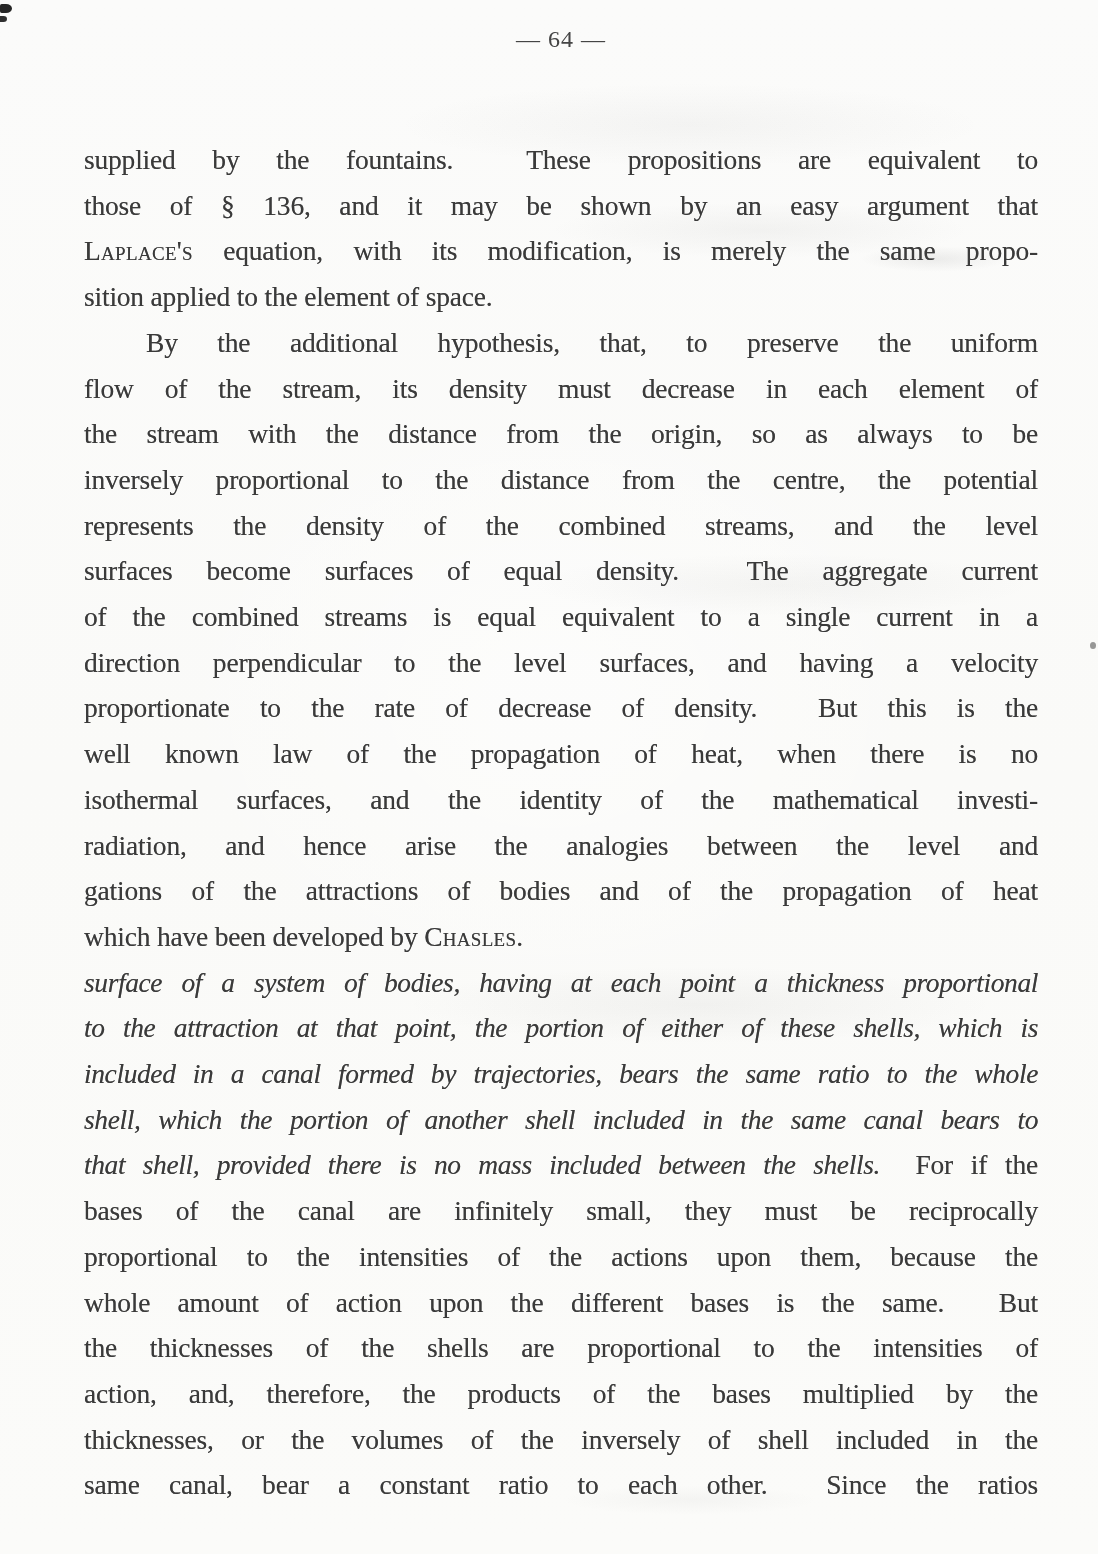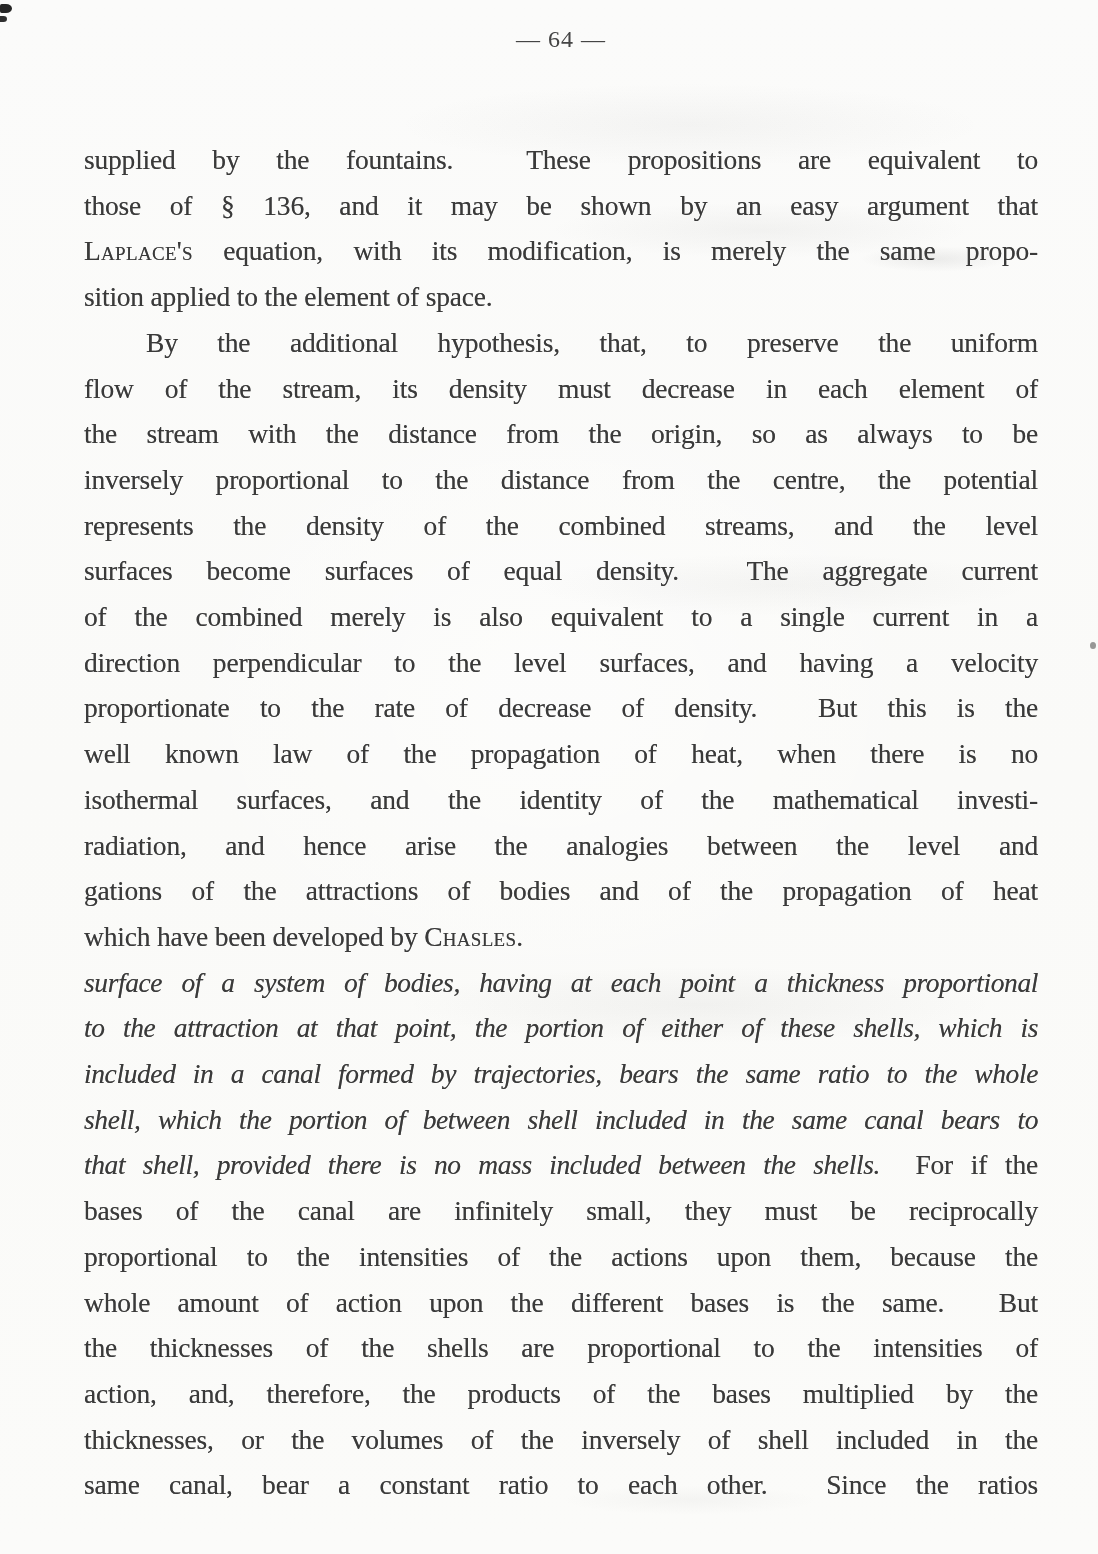--- a/index.html
+++ b/index.html
@@ -95,32 +95,32 @@
       <div class="line"><span class="seg-roman">supplied by the fountains.&nbsp; These propositions are equivalent to</span></div>
       <div class="line"><span class="seg-roman">those of § 136, and it may be shown by an easy argument that</span></div>
       <div class="line"><span class="seg-smallcaps">Laplace's</span><span class="seg-roman"> equation, with its modification, is merely the same propo-</span></div>
       <div class="line left"><span class="seg-roman">sition applied to the element of space.</span></div>
       <div class="line indent"><span class="seg-roman">By the additional hypothesis, that, to preserve the uniform</span></div>
       <div class="line"><span class="seg-roman">flow of the stream, its density must decrease in each element of</span></div>
       <div class="line"><span class="seg-roman">the stream with the distance from the origin, so as always to be</span></div>
       <div class="line"><span class="seg-roman">inversely proportional to the distance from the centre, the potential</span></div>
       <div class="line"><span class="seg-roman">represents the density of the combined streams, and the level</span></div>
       <div class="line"><span class="seg-roman">surfaces become surfaces of equal density.&nbsp; The aggregate current</span></div>
-      <div class="line"><span class="seg-roman">of the combined merely is also equivalent to a single current in a</span></div>
+      <div class="line"><span class="seg-roman">of the combined streams is equal equivalent to a single current in a</span></div>
       <div class="line"><span class="seg-roman">direction perpendicular to the level surfaces, and having a velocity</span></div>
       <div class="line"><span class="seg-roman">proportionate to the rate of decrease of density.&nbsp; But this is the</span></div>
       <div class="line"><span class="seg-roman">well known law of the propagation of heat, when there is no</span></div>
       <div class="line"><span class="seg-roman">isothermal surfaces, and the identity of the mathematical investi-</span></div>
       <div class="line"><span class="seg-roman">radiation, and hence arise the analogies between the level and</span></div>
       <div class="line"><span class="seg-roman">gations of the attractions of bodies and of the propagation of heat</span></div>
       <div class="line left"><span class="seg-roman">which have been developed by </span><span class="seg-smallcaps">Chasles</span><span class="seg-roman">.</span></div>
       <div class="line"><span class="seg-italic">surface of a system of bodies, having at each point a thickness proportional</span></div>
       <div class="line"><span class="seg-italic">to the attraction at that point, the portion of either of these shells, which is</span></div>
       <div class="line"><span class="seg-italic">included in a canal formed by trajectories, bears the same ratio to the whole</span></div>
-      <div class="line"><span class="seg-italic">shell, which the portion of between shell included in the same canal bears to</span></div>
+      <div class="line"><span class="seg-italic">shell, which the portion of another shell included in the same canal bears to</span></div>
       <div class="line"><span class="seg-italic">that shell, provided there is no mass included between the shells.</span><span class="seg-roman">&nbsp; For if the</span></div>
       <div class="line"><span class="seg-roman">bases of the canal are infinitely small, they must be reciprocally</span></div>
       <div class="line"><span class="seg-roman">proportional to the intensities of the actions upon them, because the</span></div>
       <div class="line"><span class="seg-roman">whole amount of action upon the different bases is the same.&nbsp; But</span></div>
       <div class="line"><span class="seg-roman">the thicknesses of the shells are proportional to the intensities of</span></div>
       <div class="line"><span class="seg-roman">action, and, therefore, the products of the bases multiplied by the</span></div>
       <div class="line"><span class="seg-roman">thicknesses, or the volumes of the inversely of shell included in the</span></div>
       <div class="line"><span class="seg-roman">same canal, bear a constant ratio to each other.&nbsp; Since the ratios</span></div>
     </div>
 

